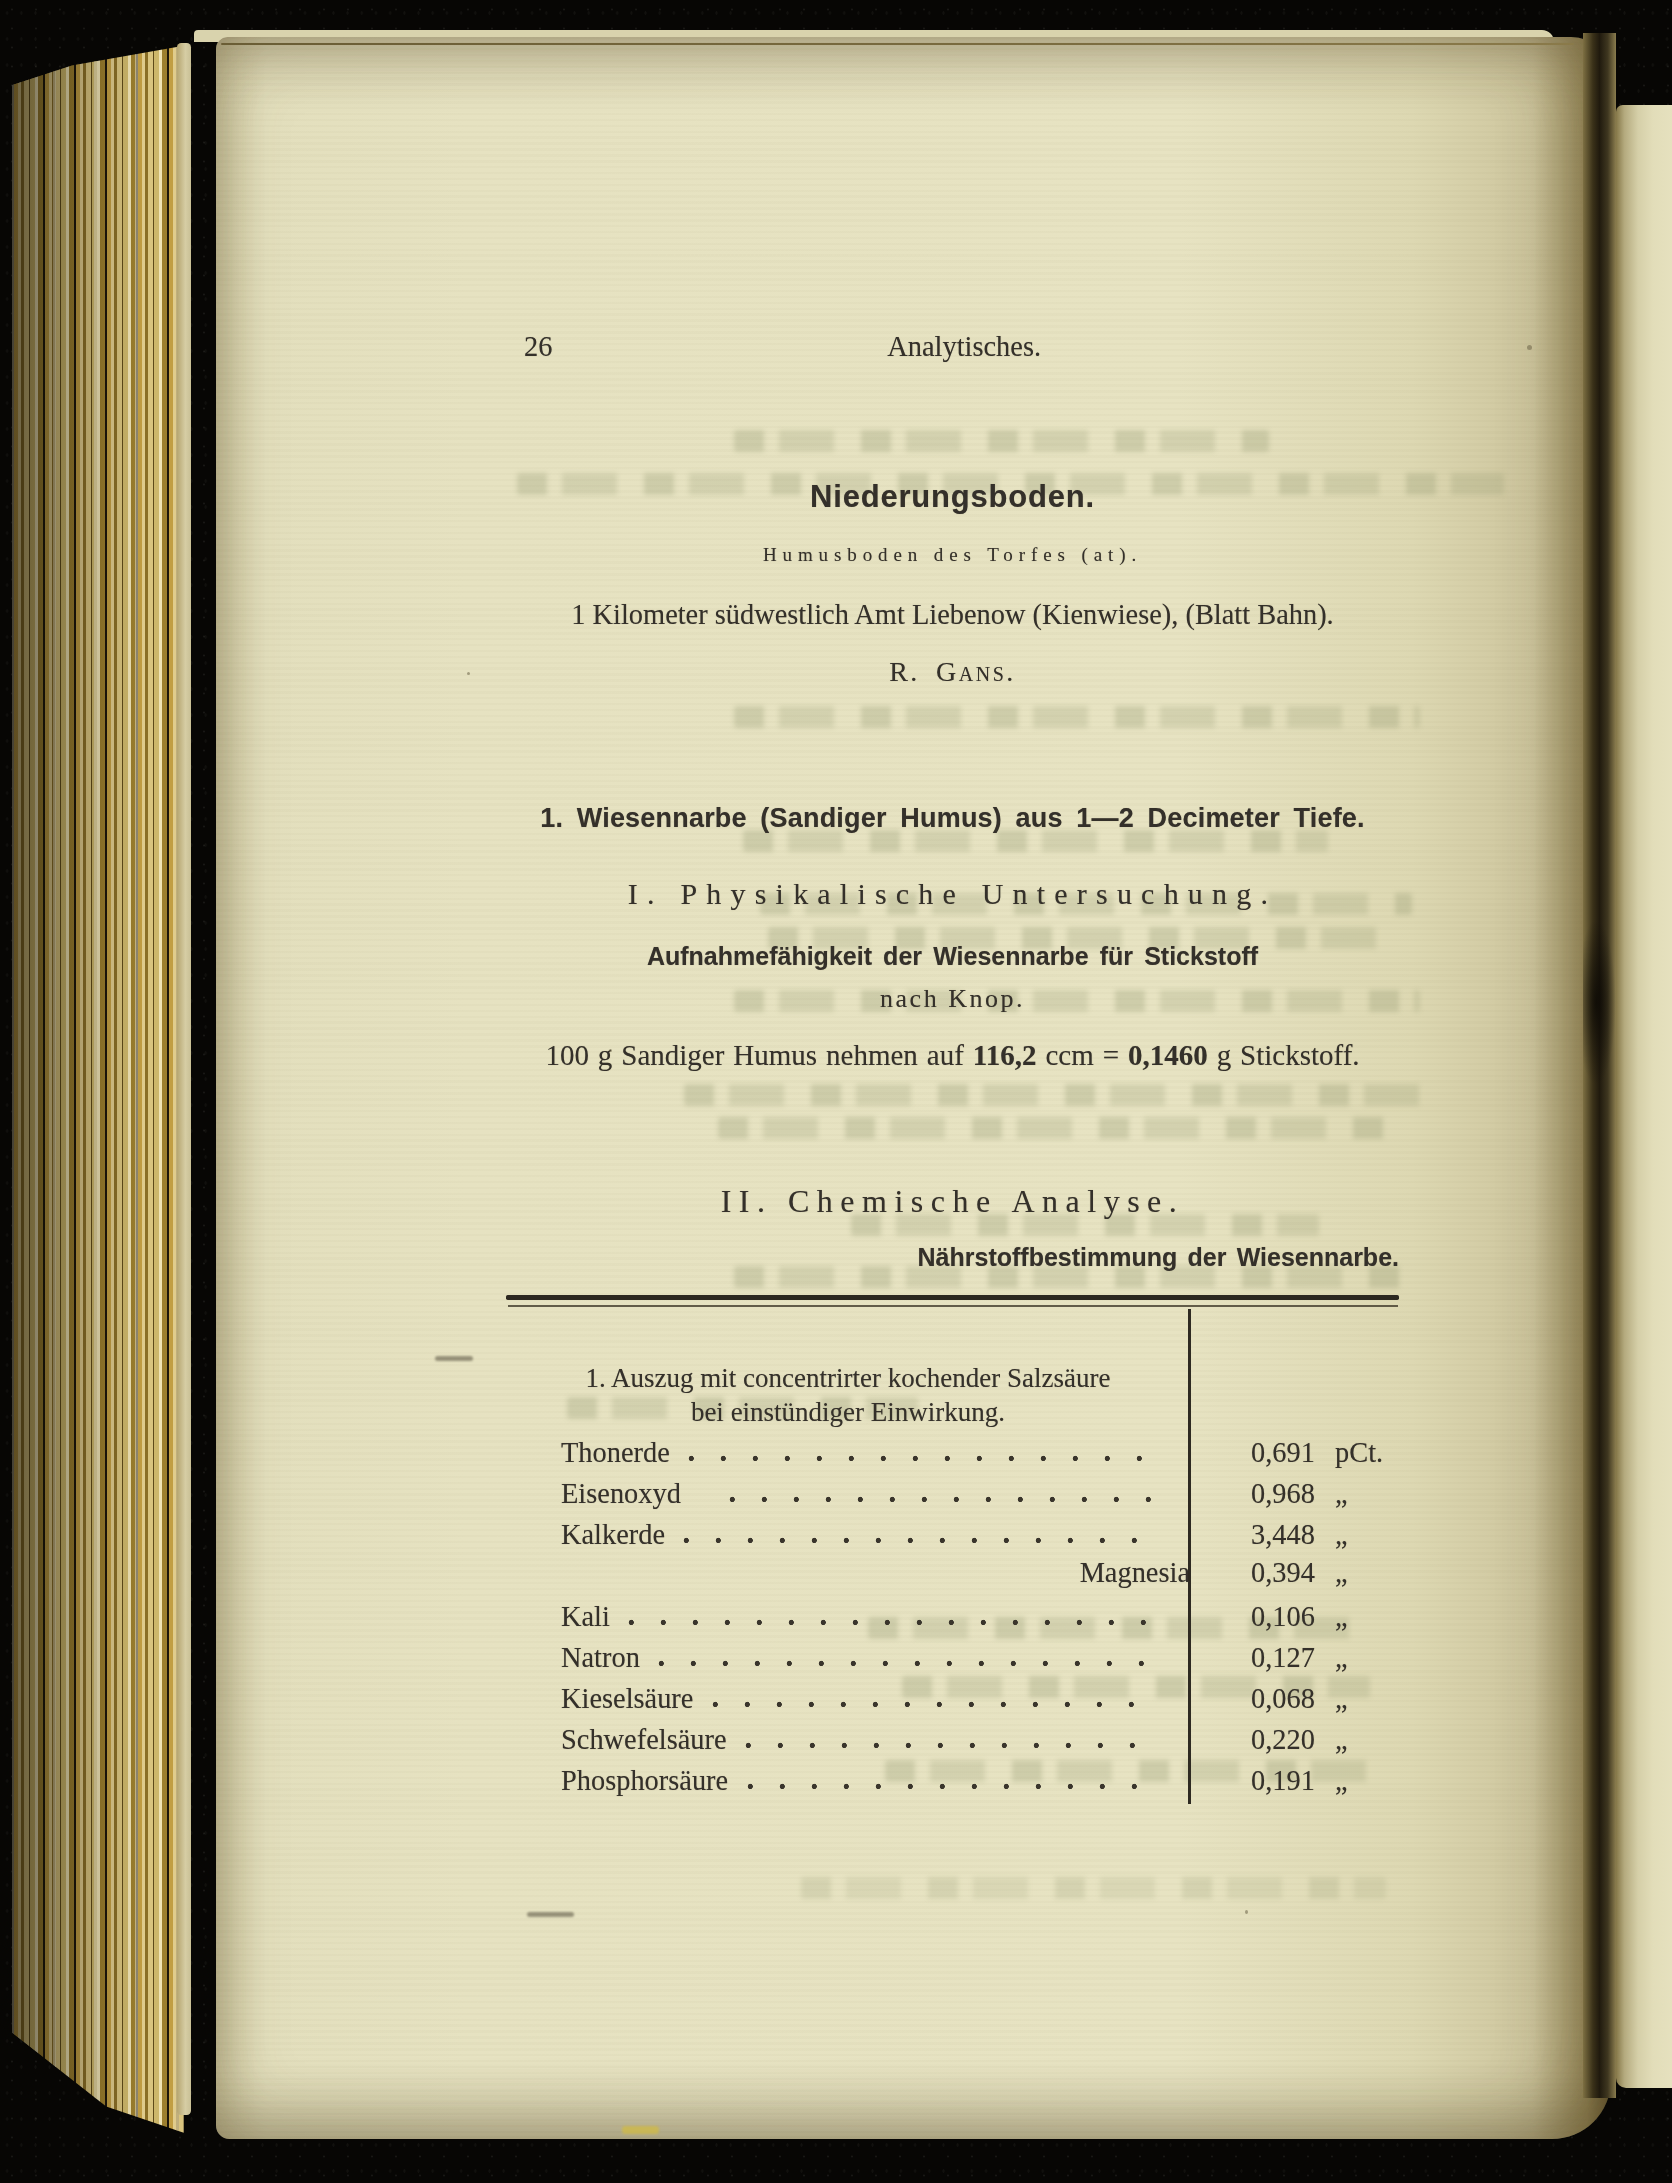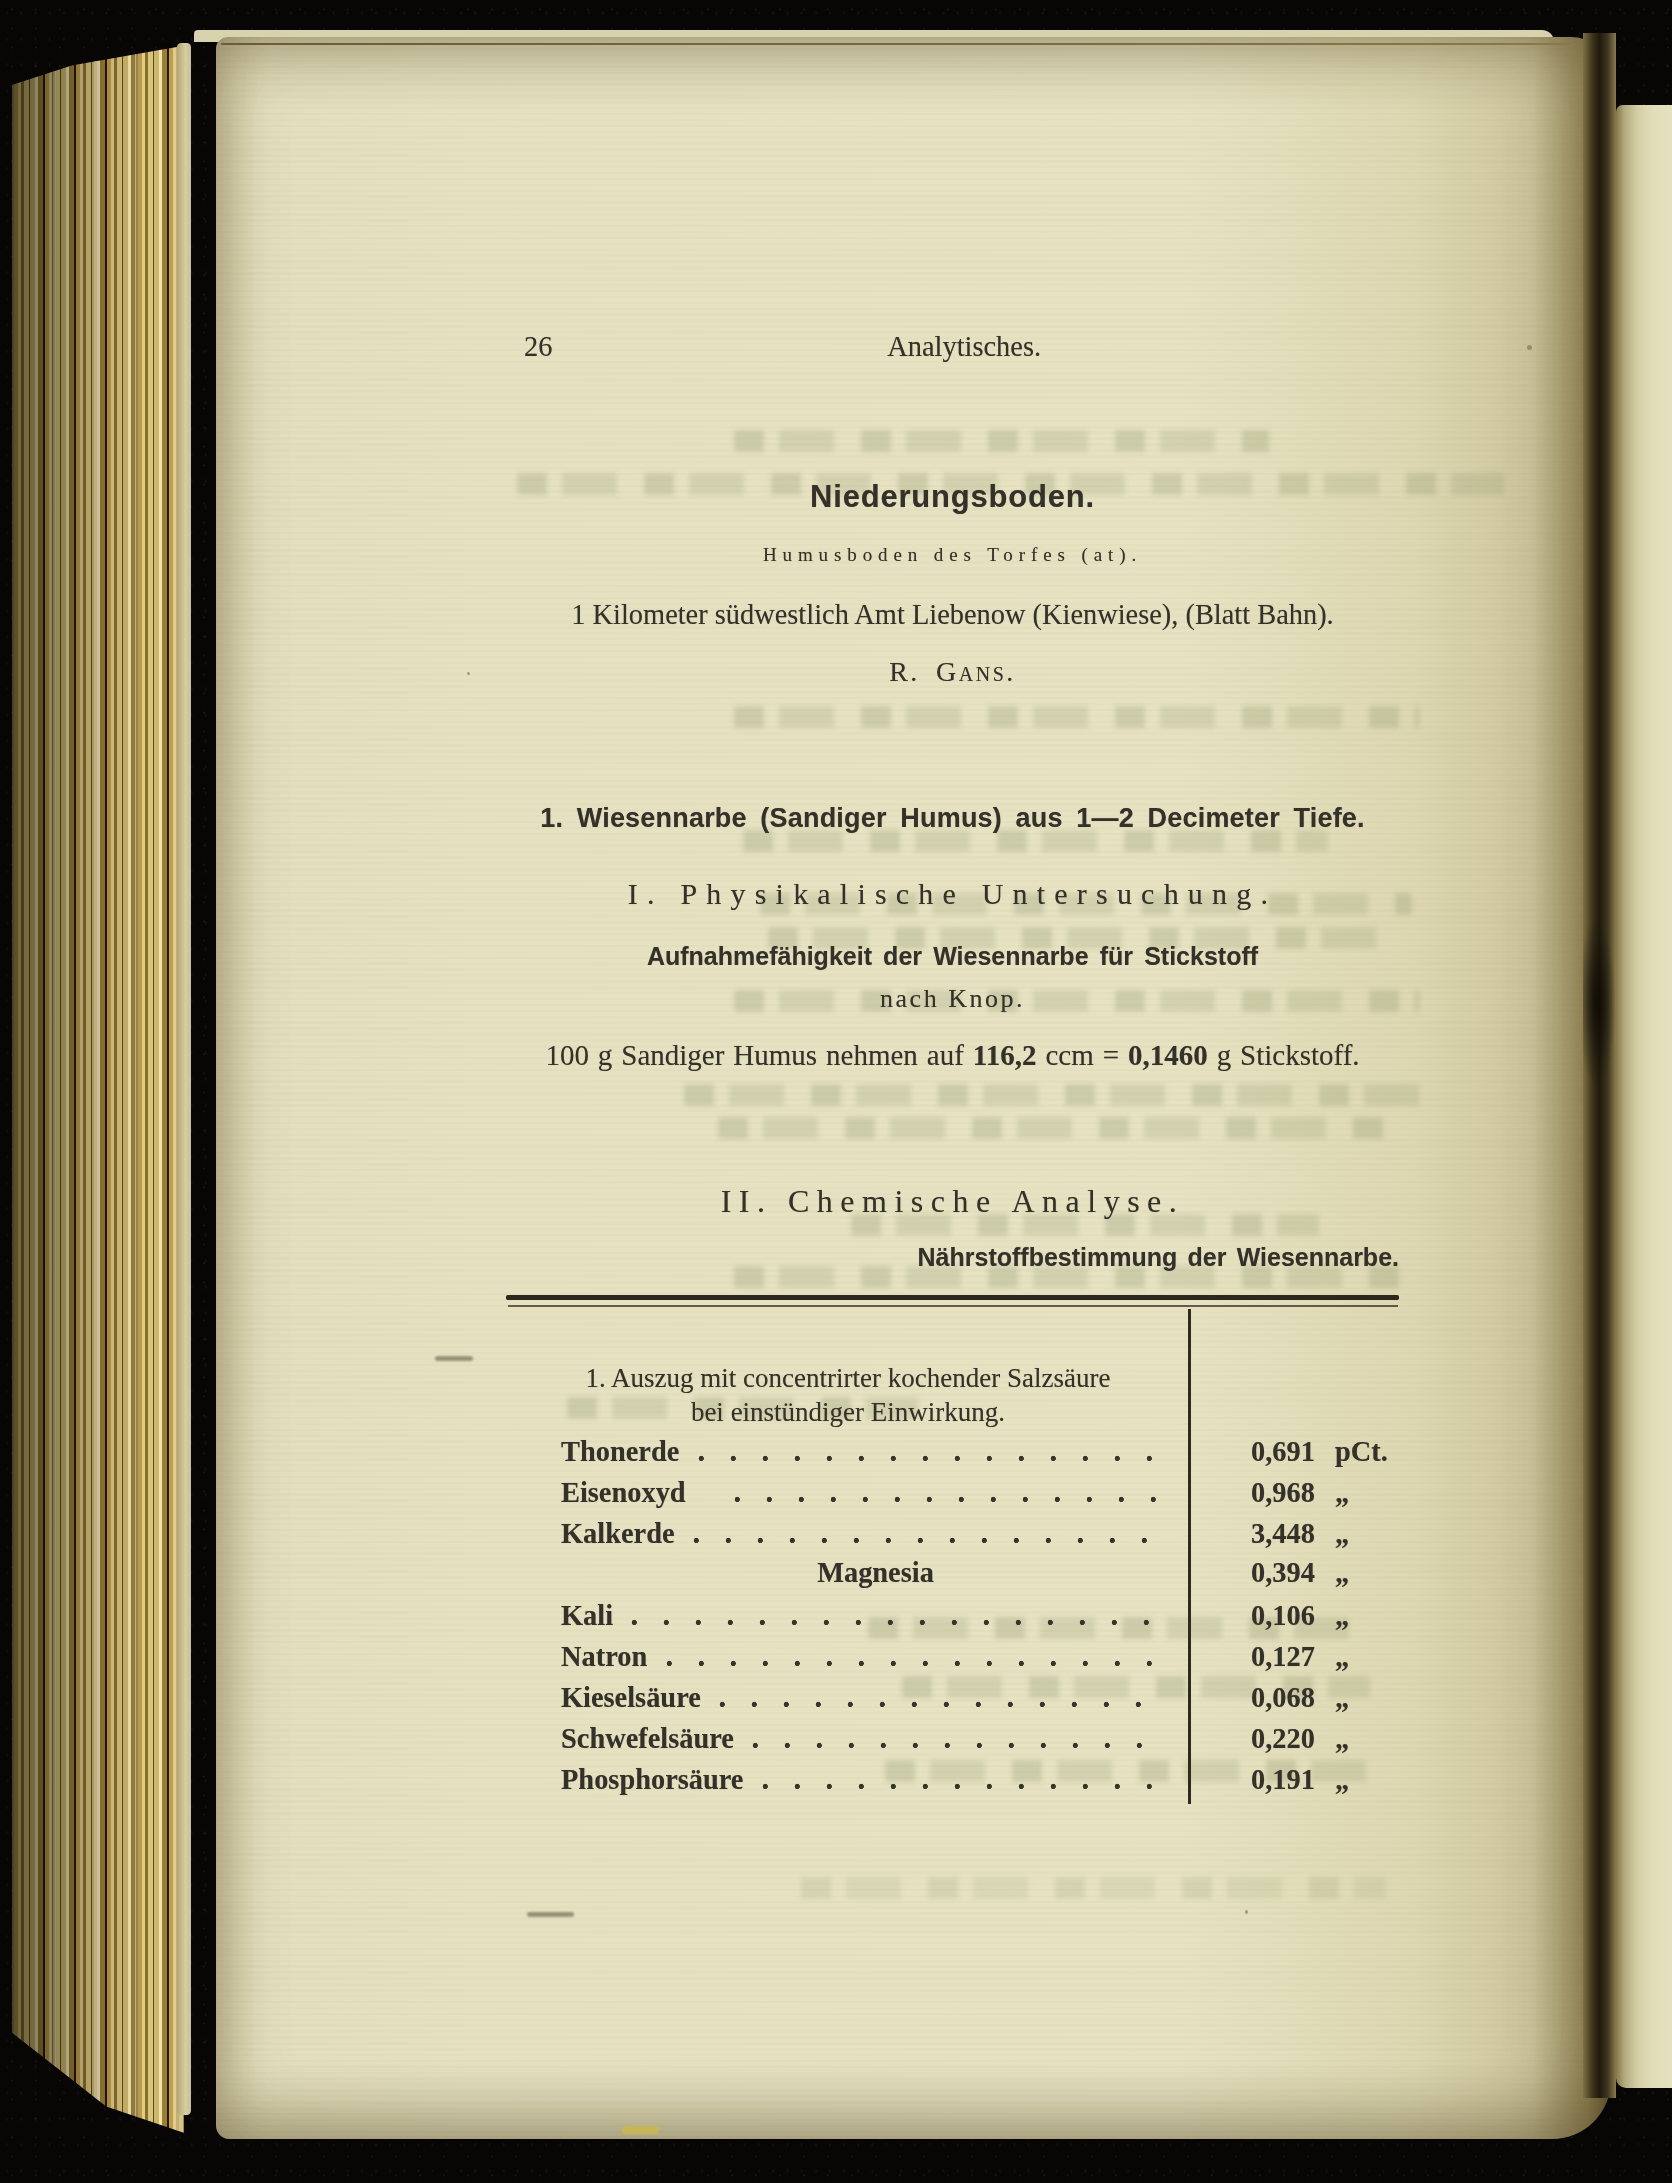--- a/index.html
+++ b/index.html
@@ -85,22 +85,22 @@
   .result{top:1002px;font-size:29px;word-spacing:1.7px;}
   .b{font-weight:bold;}
   .sectII{top:1146px;font-size:32px;letter-spacing:7.5px;}
   .subC{top:1206px;font-family:"Liberation Sans",sans-serif;font-weight:bold;font-size:25px;word-spacing:3.3px;text-align:right;}
   
   .rule-thick{position:absolute;left:290px;top:1258px;width:893px;height:5px;background:#2c2820;border-radius:1.7px;}
   .rule-thin{position:absolute;left:292px;top:1268px;width:890px;height:1.7px;background:rgba(55,48,35,.75);}
   .vrule{position:absolute;left:972px;top:1272px;width:3.3px;height:495px;background:#2e2a22;}
   
   .thead{position:absolute;left:290px;width:684px;text-align:center;font-size:27px;white-space:nowrap;}
-  .trow{position:absolute;left:290px;width:684px;height:41px;display:flex;align-items:center;
-        padding-left:55px;box-sizing:border-box;font-size:28.4px;line-height:38px;white-space:nowrap;font-weight:bold;}
+  .trow{position:absolute;left:290px;width:684px;height:41px;display:flex;align-items:flex-end;
+        padding-left:55px;box-sizing:border-box;font-size:28.4px;line-height:38px;white-space:nowrap;}
   .leader{flex:1;align-self:flex-end;height:6.7px;margin:0 32px 10px 18.4px;
         background-image:radial-gradient(circle at 3.3px 3.3px,#3a352c 2.2px,rgba(0,0,0,0) 2.9px);
         background-size:32px 6.7px;background-repeat:repeat-x;}
   .tval{position:absolute;left:745px;font-size:28.4px;}
   .tunit{position:absolute;left:829px;font-size:28.4px;}
   
   .ghost{position:absolute;height:22px;border-radius:3.3px;filter:blur(2.5px);opacity:.5;
     background-image:repeating-linear-gradient(90deg,
       rgba(139,146,106,.55) 0 30px, rgba(139,146,106,0) 30px 45px,
       rgba(139,146,106,.42) 45px 100px, rgba(139,146,106,0) 100px 127px);}

